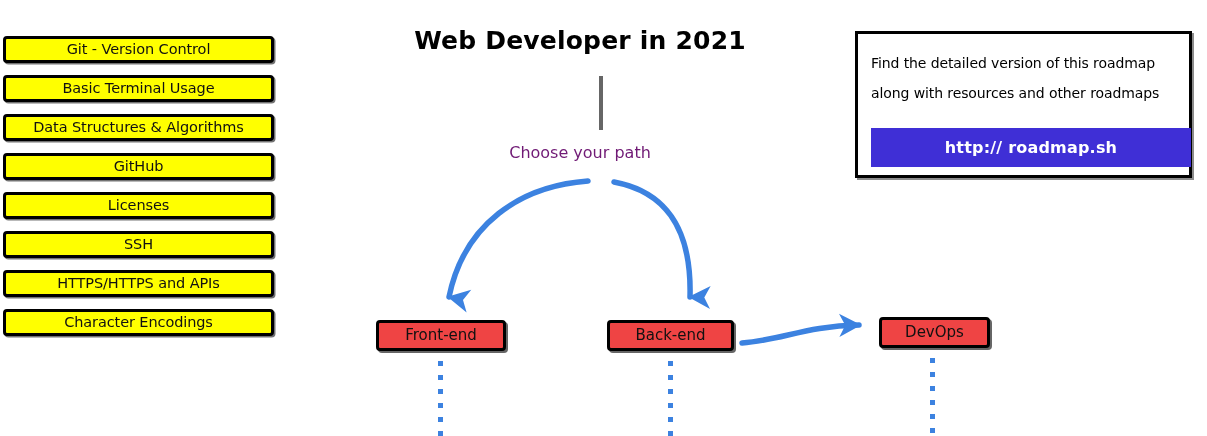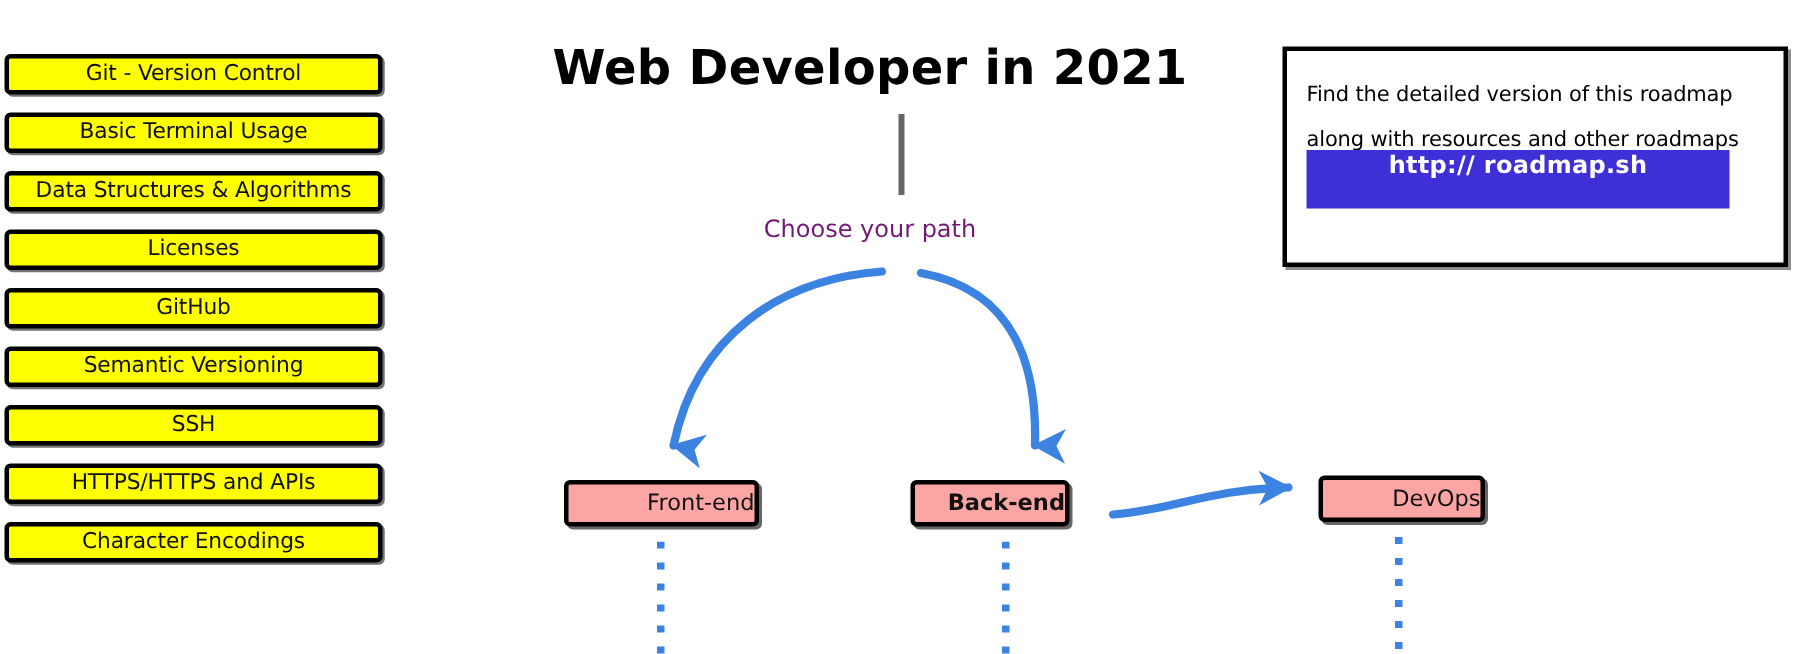--- a/index.html
+++ b/index.html
@@ -37,21 +37,21 @@
   }
   #required-list {
     position: absolute;
     left: 3px;
     top: 36px;
     width: 286px;
   }
   .req-box {
     position: relative;
     box-sizing: border-box;
-    width: 252px;
+    width: 271px;
     height: 27px;
     margin-bottom: 12px;
     background: #ffff00;
     border: 3px solid #000000;
     border-radius: 4px;
     display: flex;
     align-items: center;
     justify-content: center;
     box-shadow: 1.5px 1.5px 0 rgba(0,0,0,0.55);
   }
@@ -70,21 +70,21 @@
     top: 0;
     width: 560px;
     height: 436px;
   }
   #roadmap-title {
     position: absolute;
     left: 0;
     top: 26px;
     width: 560px;
     text-align: center;
-    font-size: 32px;
+    font-size: 25px;
     font-weight: bold;
     color: #000000;
     letter-spacing: 0.2px;
     white-space: nowrap;
   }
   #title-stem {
     position: absolute;
     left: 299px;
     top: 76px;
     width: 4px;
@@ -111,36 +111,36 @@
     width: 1207px;
     height: 436px;
     pointer-events: none;
   }
 
   
   .path-box {
     position: absolute;
     box-sizing: border-box;
     height: 31px;
-    background: #fca5a5;
+    background: #ef4444;
     border: 3px solid #000000;
     border-radius: 4px;
     display: flex;
     align-items: center;
-    justify-content: flex-end;
+    justify-content: center;
     box-shadow: 2px 2px 0 rgba(0,0,0,0.6);
   }
   .path-label {
     font-size: 15px;
     color: #111111;
     white-space: nowrap;
     line-height: 1;
   }
   #path-box-frontend { left: 376px; top: 320px; width: 130px; }
-  #path-box-backend  { left: 607px; top: 320px; width: 106px; font-weight: bold; }
+  #path-box-backend  { left: 607px; top: 320px; width: 127px; }
   #path-box-devops   { left: 879px; top: 317px; width: 111px; }
 
   
   .dotted-line {
     position: absolute;
     width: 5px;
     background-image: linear-gradient(
       to bottom,
       #3c82e0 0px, #3c82e0 5px,
       rgba(0,0,0,0) 5px, rgba(0,0,0,0) 14px
@@ -171,25 +171,26 @@
     font-size: 14px;
     color: #000000;
     white-space: nowrap;
     letter-spacing: -0.1px;
   }
   #card-line-1 { top: 21px; }
   #card-line-2 { top: 51px; }
   #roadmap-url-button {
     position: absolute;
     left: 13px;
-    top: 66px;
-    width: 282px;
+    top: 94px;
+    width: 320px;
     height: 39px;
     background: #3f2fd6;
     display: flex;
+    align-items: center;
     justify-content: center;
     border: none;
     cursor: pointer;
   }
   #roadmap-url-text {
     font-size: 16px;
     font-weight: bold;
     color: #ffffff;
     white-space: nowrap;
     letter-spacing: 0.2px;
@@ -204,27 +205,24 @@
     <div class="req-box">
       <span class="req-label">Git - Version Control</span>
     </div>
     <div class="req-box">
       <span class="req-label">Basic Terminal Usage</span>
     </div>
     <div class="req-box">
       <span class="req-label">Data Structures &amp; Algorithms</span>
     </div>
     <div class="req-box">
+      <span class="req-label">GitHub</span>
+    </div>
+    <div class="req-box">
       <span class="req-label">Licenses</span>
-    </div>
-    <div class="req-box">
-      <span class="req-label">GitHub</span>
-    </div>
-    <div class="req-box">
-      <span class="req-label">Semantic Versioning</span>
     </div>
     <div class="req-box">
       <span class="req-label">SSH</span>
     </div>
     <div class="req-box">
       <span class="req-label">HTTPS/HTTPS and APIs</span>
     </div>
     <div class="req-box">
       <span class="req-label">Character Encodings</span>
     </div>

